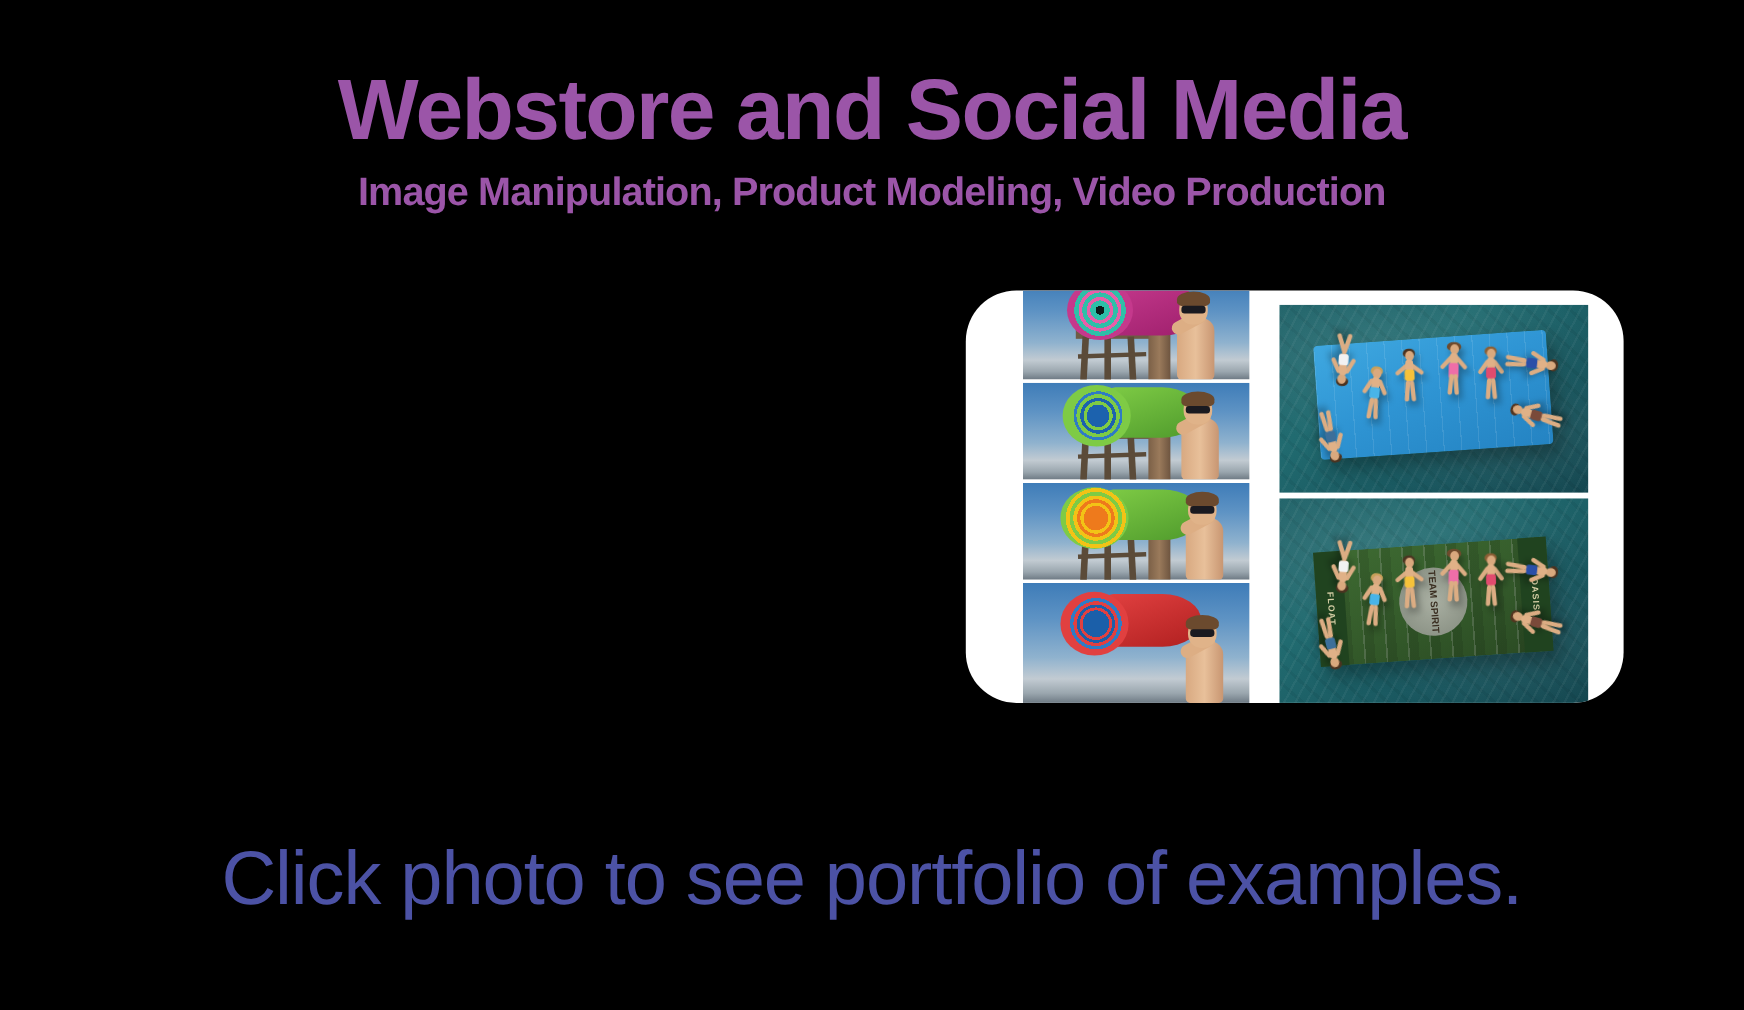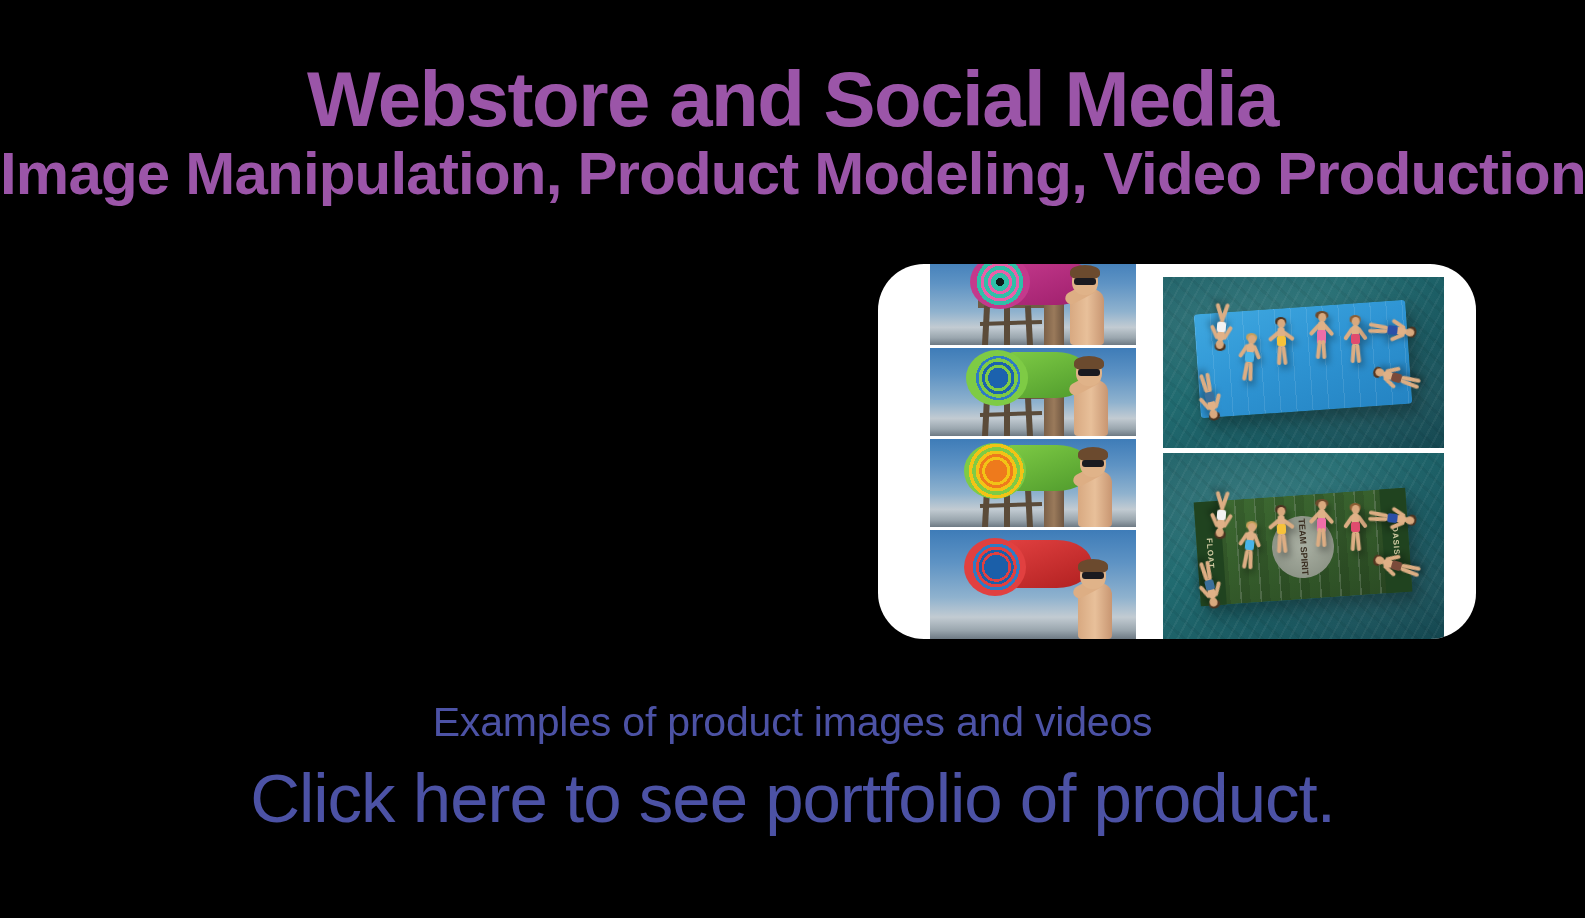--- a/index.html
+++ b/index.html
@@ -35,21 +35,21 @@
   }
   .subtitle {
     position: absolute;
     left: 0;
     top: 143px;
     width: 1585px;
     text-align: center;
     color: #9B55A8;
     font-family: "Liberation Sans", sans-serif;
     font-weight: bold;
-    font-size: 60px;
+    font-size: 36px;
     line-height: 62px;
     letter-spacing: -0.8px;
     white-space: nowrap;
   }
 
   
   .quote {
     position: absolute;
     left: 106px;
     top: 327px;
@@ -580,17 +580,16 @@
           <div class="k-arm lft"></div>
         <div class="k-arm rgt"></div>
           <div class="k-body"></div>
         <div class="k-suit" style="background:#3C6F9A;"></div>
         <div class="k-leg lft"></div>
           <div class="k-leg rgt"></div>
       </div>
     </div>
   </div>
 
-  <div class="caption">Examples of product images and videos</div>
-
-  <div class="cta">Click here to see portfolio of product.</div>
+
+  <div class="cta">Click photo to see portfolio of examples.</div>
 
 </div>
 
 </body></html>

